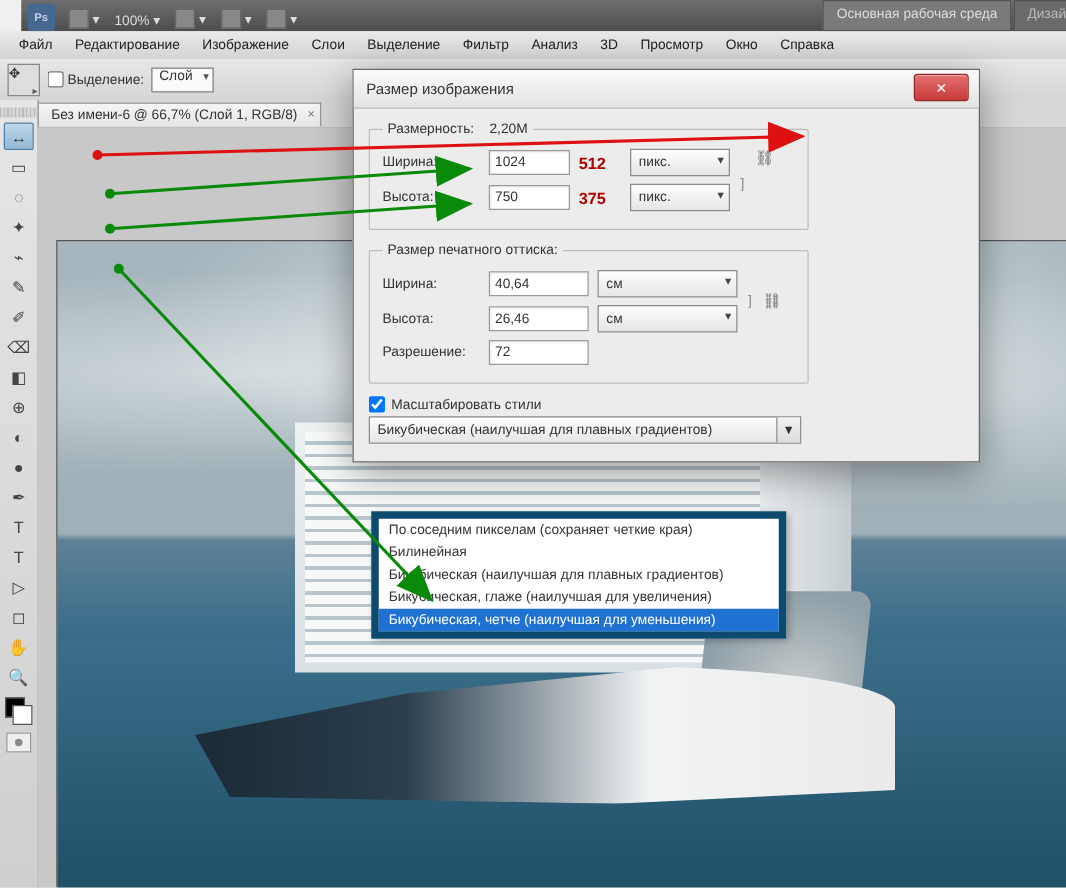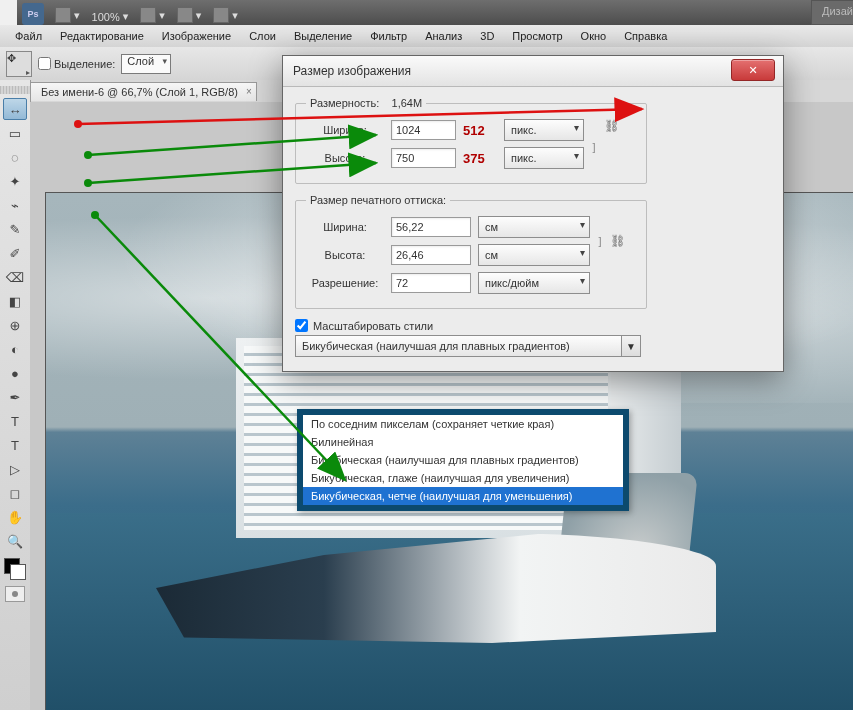--- a/index.html
+++ b/index.html
@@ -135,21 +135,21 @@
     display:flex; align-items:center; justify-content:center; font-size:11px;
     box-shadow:inset 0 1px 0 #fff;
     cursor:default;
   }
   .win-btn.focus { border:1px solid #2f78c5; box-shadow:0 0 0 1px #8ec3ef inset, inset 0 1px 0 #fff;}
 
   fieldset { border:1px solid #bdbdbd; border-radius:2px; padding:10px 10px 8px 10px; margin:0 0 10px 0;}
   legend { padding:0 4px; color:#333; font-size:11px;}
 
   .row { display:flex; align-items:center; margin-bottom:6px; gap:7px;}
-  .row .lbl { width:78px; text-align:center; color:#333;}
+  .row .lbl { width:78px; text-align:left; color:#333;}
   .num-input {
     width:55px; height:18px; padding:0 4px; background:#fff; border:1px solid #9a9a9a;
     box-shadow:inset 1px 1px 2px rgba(0,0,0,0.08);
     display:flex; align-items:center;
   }
   .red-note { color:#b00000; font-weight:bold; font-size:13px; width:34px;}
   .unit-dd { width:90px; height:20px; background:linear-gradient(#fdfdfd,#e6e6e6); border:1px solid #8d8d8d; padding:0 14px 0 6px; position:relative; display:flex; align-items:center; font-size:11px;}
   .unit-dd:after{content:"▾"; position:absolute; right:4px; top:2px; font-size:10px; color:#444;}
   .bracket{ width:12px; align-self:stretch; display:flex; align-items:center; justify-content:center; color:#888;}
   .link-icon{ width:12px; font-size:12px; color:#555;}
@@ -185,20 +185,21 @@
 <body>
 
 <div class="app-top">
   <div class="ps-logo">Ps</div>
   <div class="top-btn"><span class="mini-icon"></span>▾</div>
   <div class="top-btn"><span>100%</span> ▾</div>
   <div class="top-btn"><span class="mini-icon"></span>▾</div>
   <div class="top-btn"><span class="mini-icon"></span>▾</div>
   <div class="top-btn"><span class="mini-icon"></span>▾</div>
   <div class="ws-tabs">
+    <div class="ws-tab">Основная рабочая среда</div>
     <div class="ws-tab dim">Дизайн</div>
   </div>
 </div>
 
 <div class="menu-bar">
   <div class="menu-item">Файл</div>
   <div class="menu-item">Редактирование</div>
   <div class="menu-item">Изображение</div>
   <div class="menu-item">Слои</div>
   <div class="menu-item">Выделение</div>
@@ -275,21 +276,21 @@
     <span>✕</span>
   </div>
 
 
   <div class="dlg-body">
 
     <fieldset style="width:330px;">
       <legend>
         <span>Размерность:</span>
         &nbsp;&nbsp;
-        <span>1,64M</span>
+        <span>2,20M</span>
       </legend>
       <div style="display:flex; gap:4px;">
         <div style="flex:0 0 auto;">
           <div class="row">
             <div class="lbl">Ширина:</div>
             <div class="num-input">1024</div>
             <div class="red-note">512</div>
             <div class="unit-dd" style="width:58px">пикс.</div>
           </div>
           <div class="row">
@@ -303,32 +304,31 @@
         <div class="link-icon">⛓</div>
       </div>
     </fieldset>
 
     <fieldset style="width:330px;">
       <legend>Размер печатного оттиска:</legend>
       <div style="display:flex; gap:4px;">
         <div>
           <div class="row">
             <div class="lbl">Ширина:</div>
-            <div class="num-input" style="width:70px">56,22</div>
+            <div class="num-input" style="width:70px">40,64</div>
             <div class="unit-dd">см</div>
           </div>
           <div class="row">
             <div class="lbl">Высота:</div>
             <div class="num-input" style="width:70px">26,46</div>
             <div class="unit-dd">см</div>
           </div>
           <div class="row">
             <div class="lbl">Разрешение:</div>
             <div class="num-input" style="width:70px">72</div>
-            <div class="unit-dd">пикс/дюйм</div>
           </div>
         </div>
         <div class="bracket" style="height:50px;">]</div>
         <div class="link-icon" style="align-self:flex-start; margin-top:18px">⛓</div>
       </div>
     </fieldset>
 
     <div class="chk-line">
       <input type="checkbox" checked="" style="">
       <span>Масштабировать стили</span>

